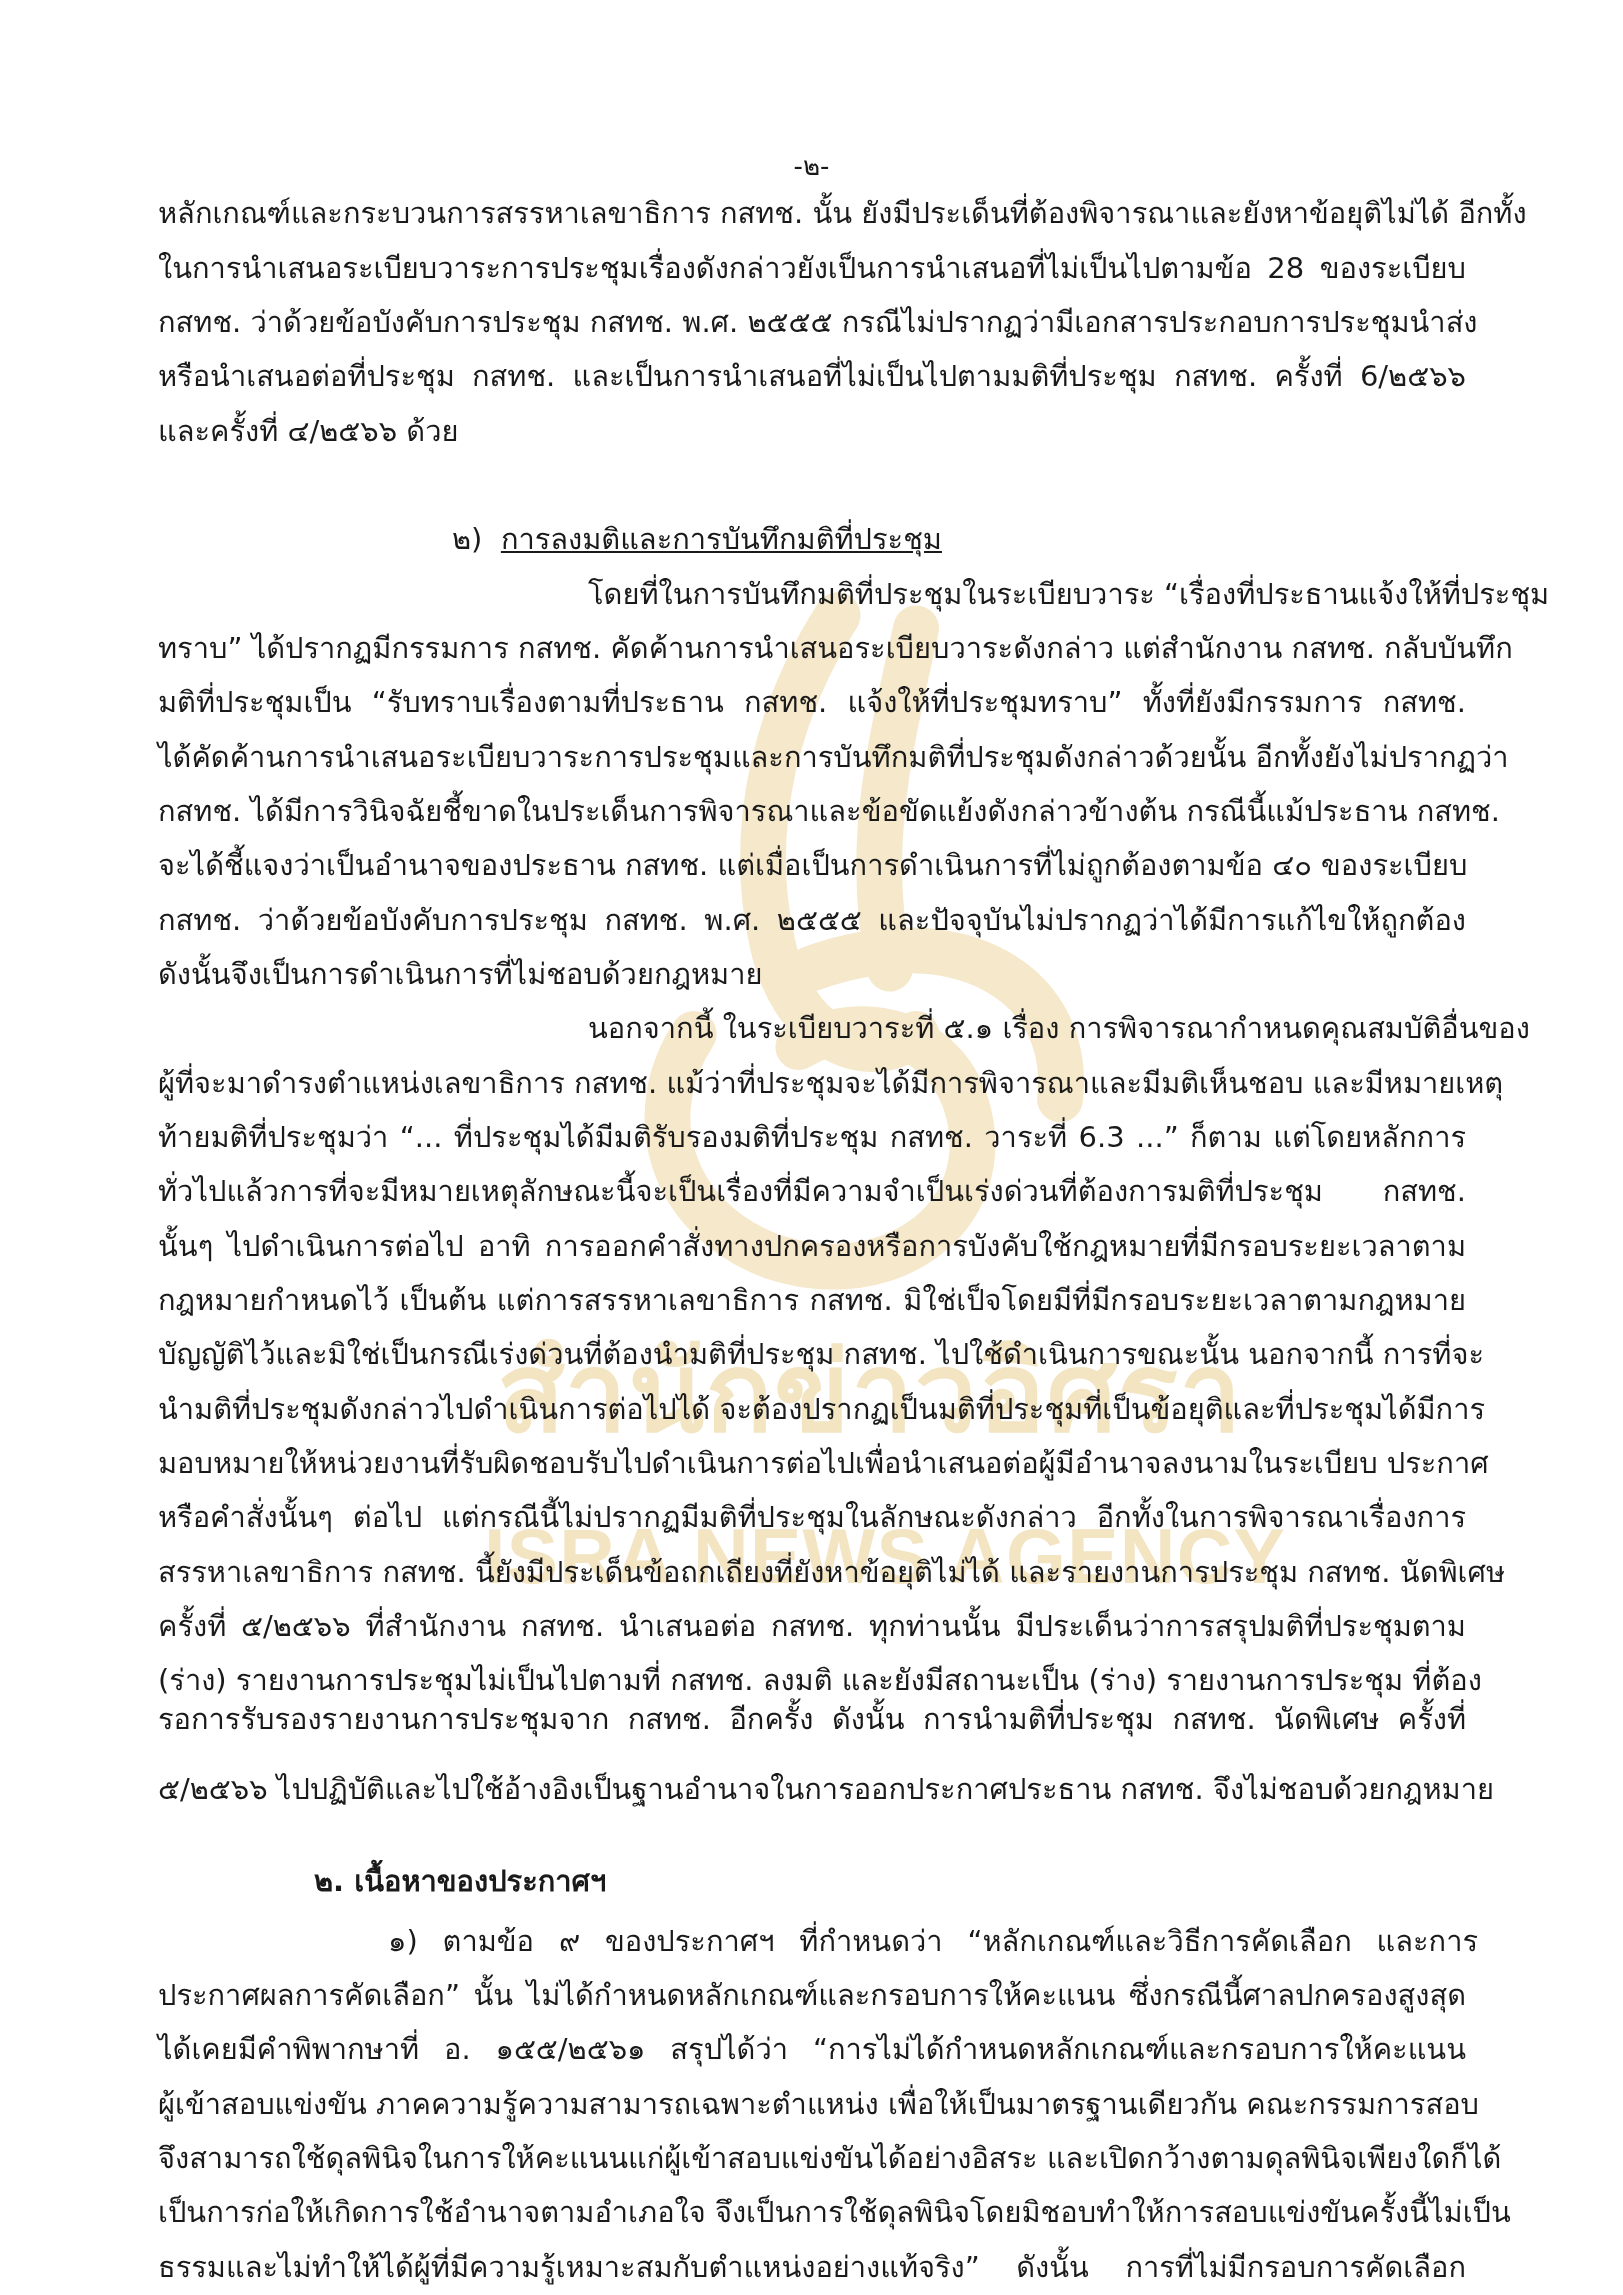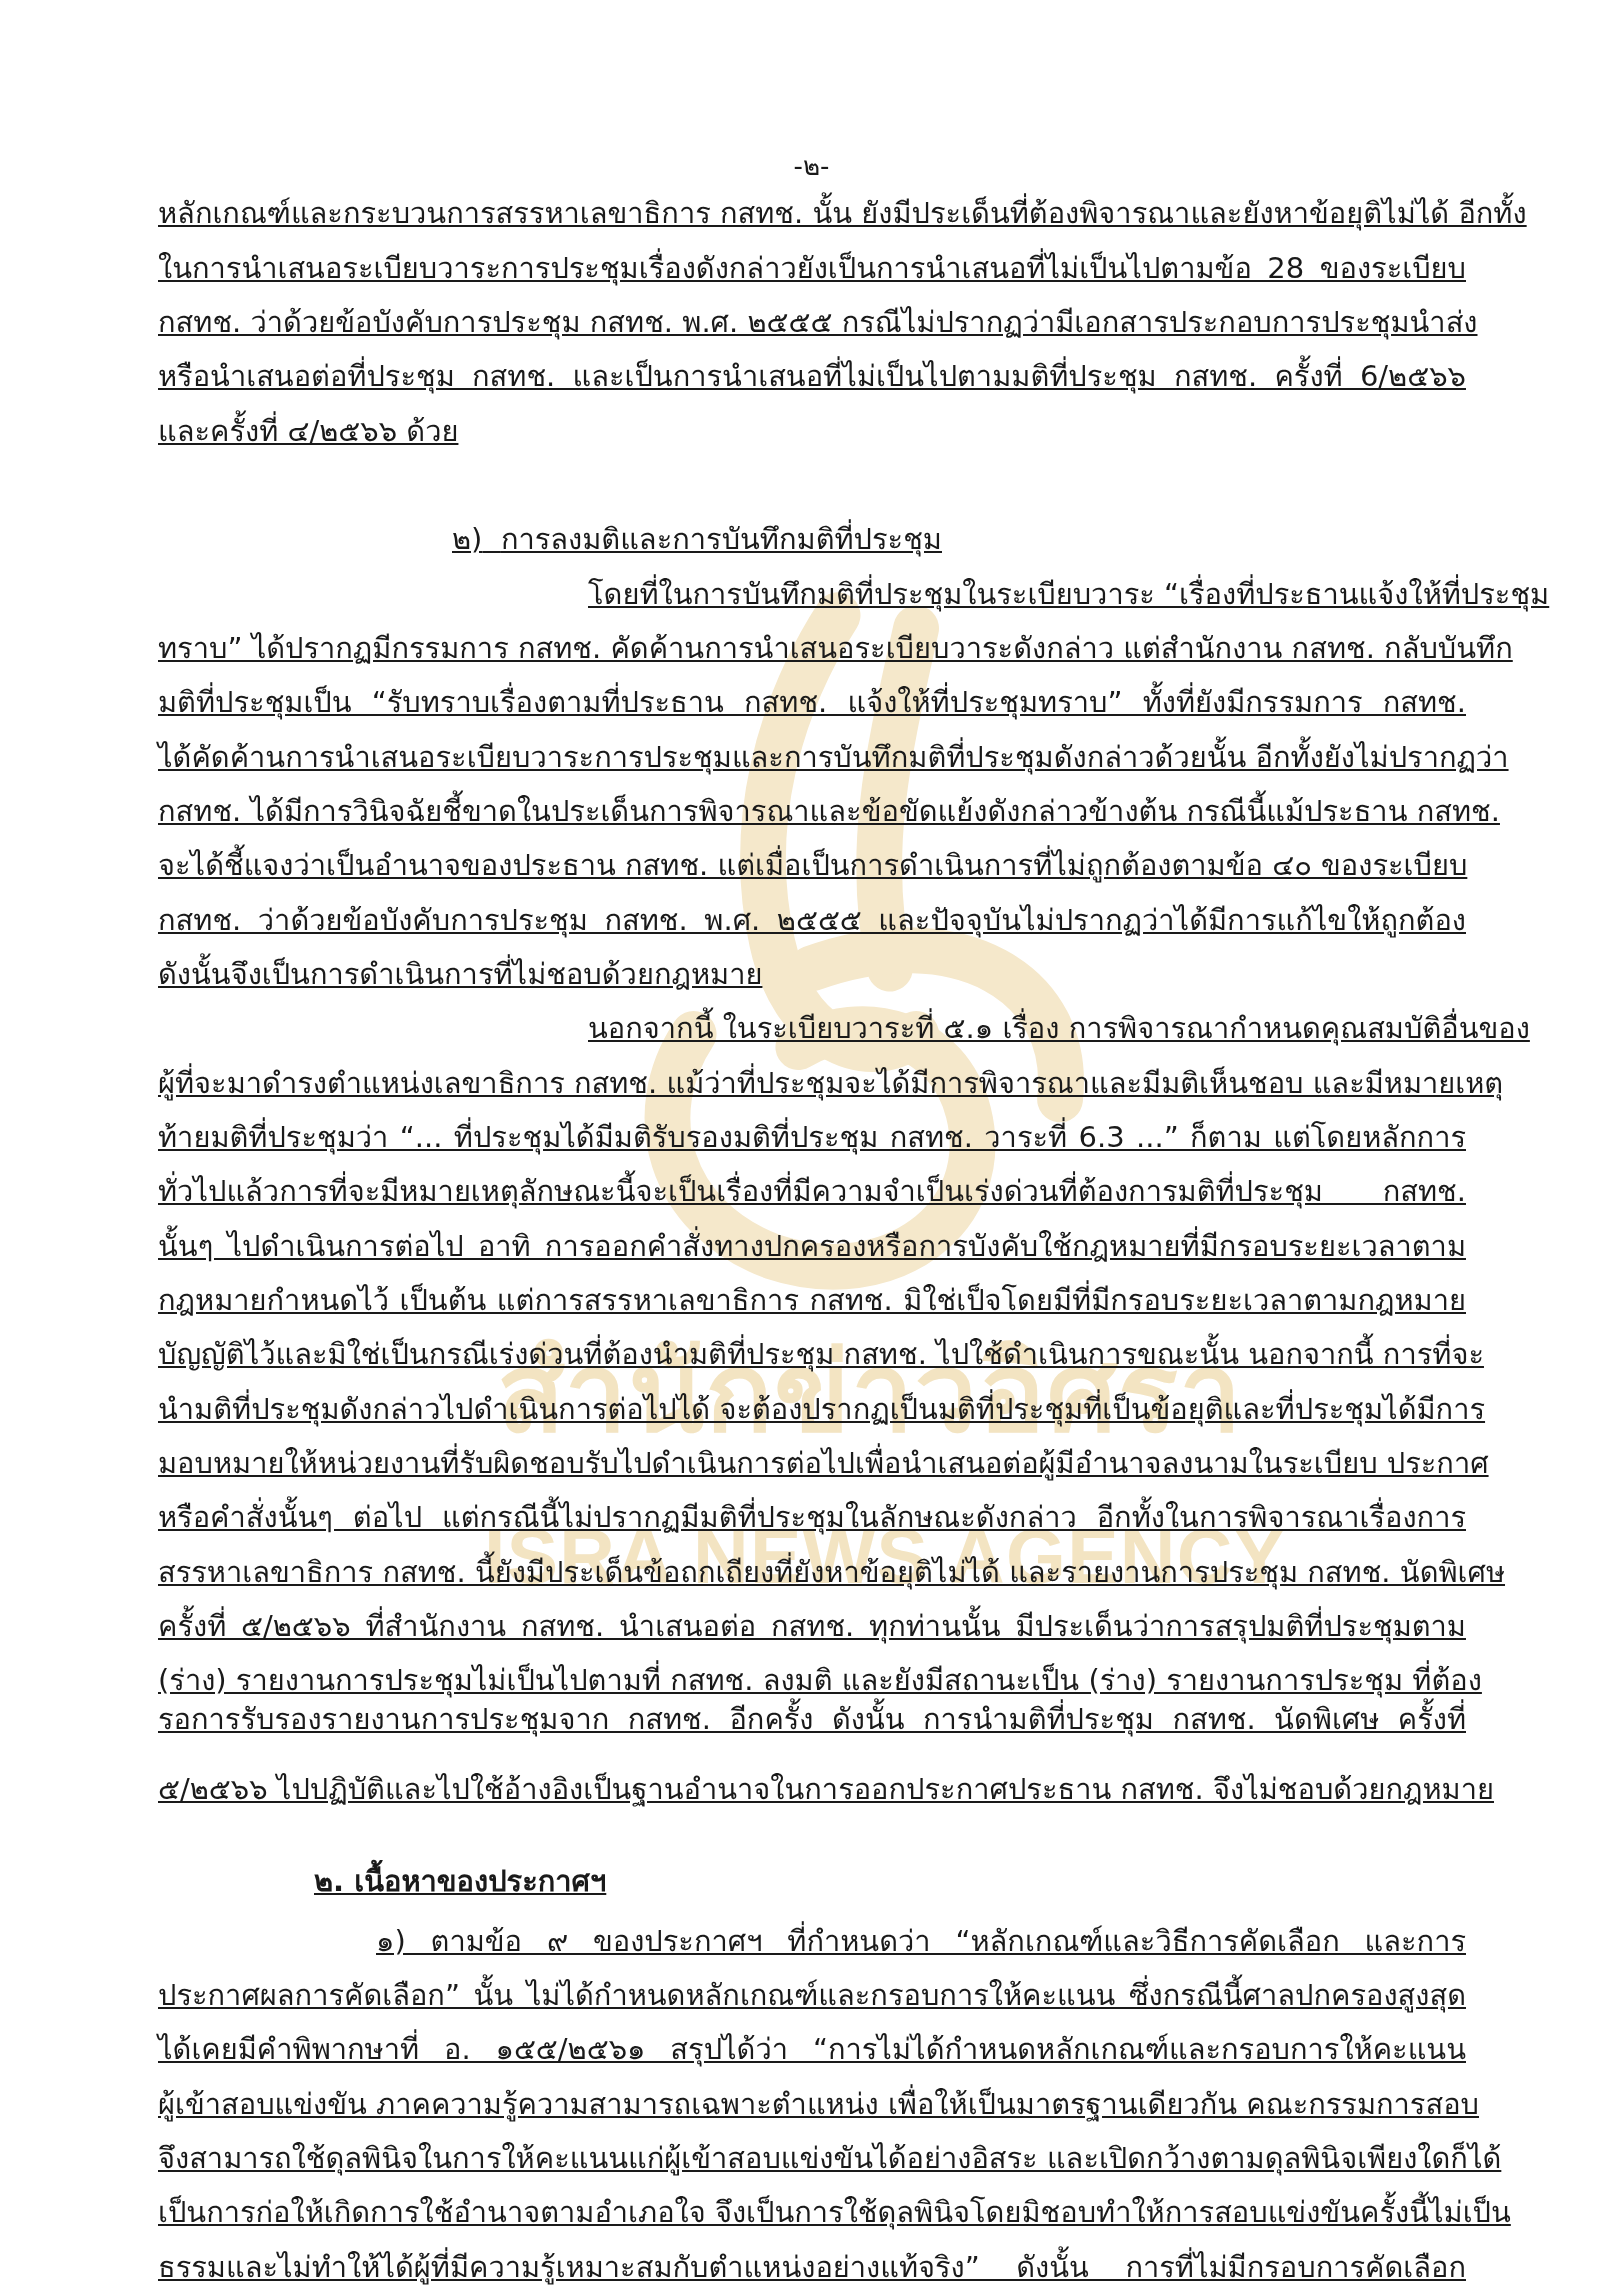--- a/index.html
+++ b/index.html
@@ -10,26 +10,26 @@
   .wm-logo { left:497px; top:576px; width:655px; height:916px; }
   .wm-thai { position:absolute; left:497px; top:1303px; width:655px; text-align:center;
              font-family:"DejaVu Sans", sans-serif; font-weight:bold; font-size:111px;
              color:#f3e4c2; letter-spacing:1.3px; white-space:nowrap; }
   .wm-en { position:absolute; left:484px; top:1512px; width:681px; text-align:center;
            font-family:"Liberation Sans", sans-serif; font-weight:bold; font-size:77px;
            color:#f3e4c2; letter-spacing:1.3px; white-space:nowrap; }
   .page-num { position:absolute; top:145px; left:0; width:1623px; text-align:center;
               font-size:26px; }
   .line { position:absolute; left:158px; width:1308px; font-size:29px; line-height:39px;
-          white-space:nowrap; text-align:justify; text-align-last:justify;text-decoration:underline; }
+          white-space:nowrap; text-align:justify; text-align-last:justify; }
   .line.last { text-align-last:left; }
   .indent1 { left:452px; width:1015px; }
   .indent2 { left:572px; width:915px;margin-left:16px; }
   .indent-sec { left:314px; width:1152px; }
-  .indent-item { left:376px; width:1090px; }
+  .indent-item { left:388px; width:1090px; }
   .bold { font-weight:bold; }
   .u { text-decoration:underline;margin-top:12px; }
 </style>
 </head>
 <body>
 
 <div class="page">
 
   <svg class="watermark wm-logo" viewBox="0 0 1000 1400">
     <g fill="none" stroke="#f5e8cb" stroke-width="70" stroke-linecap="round">

